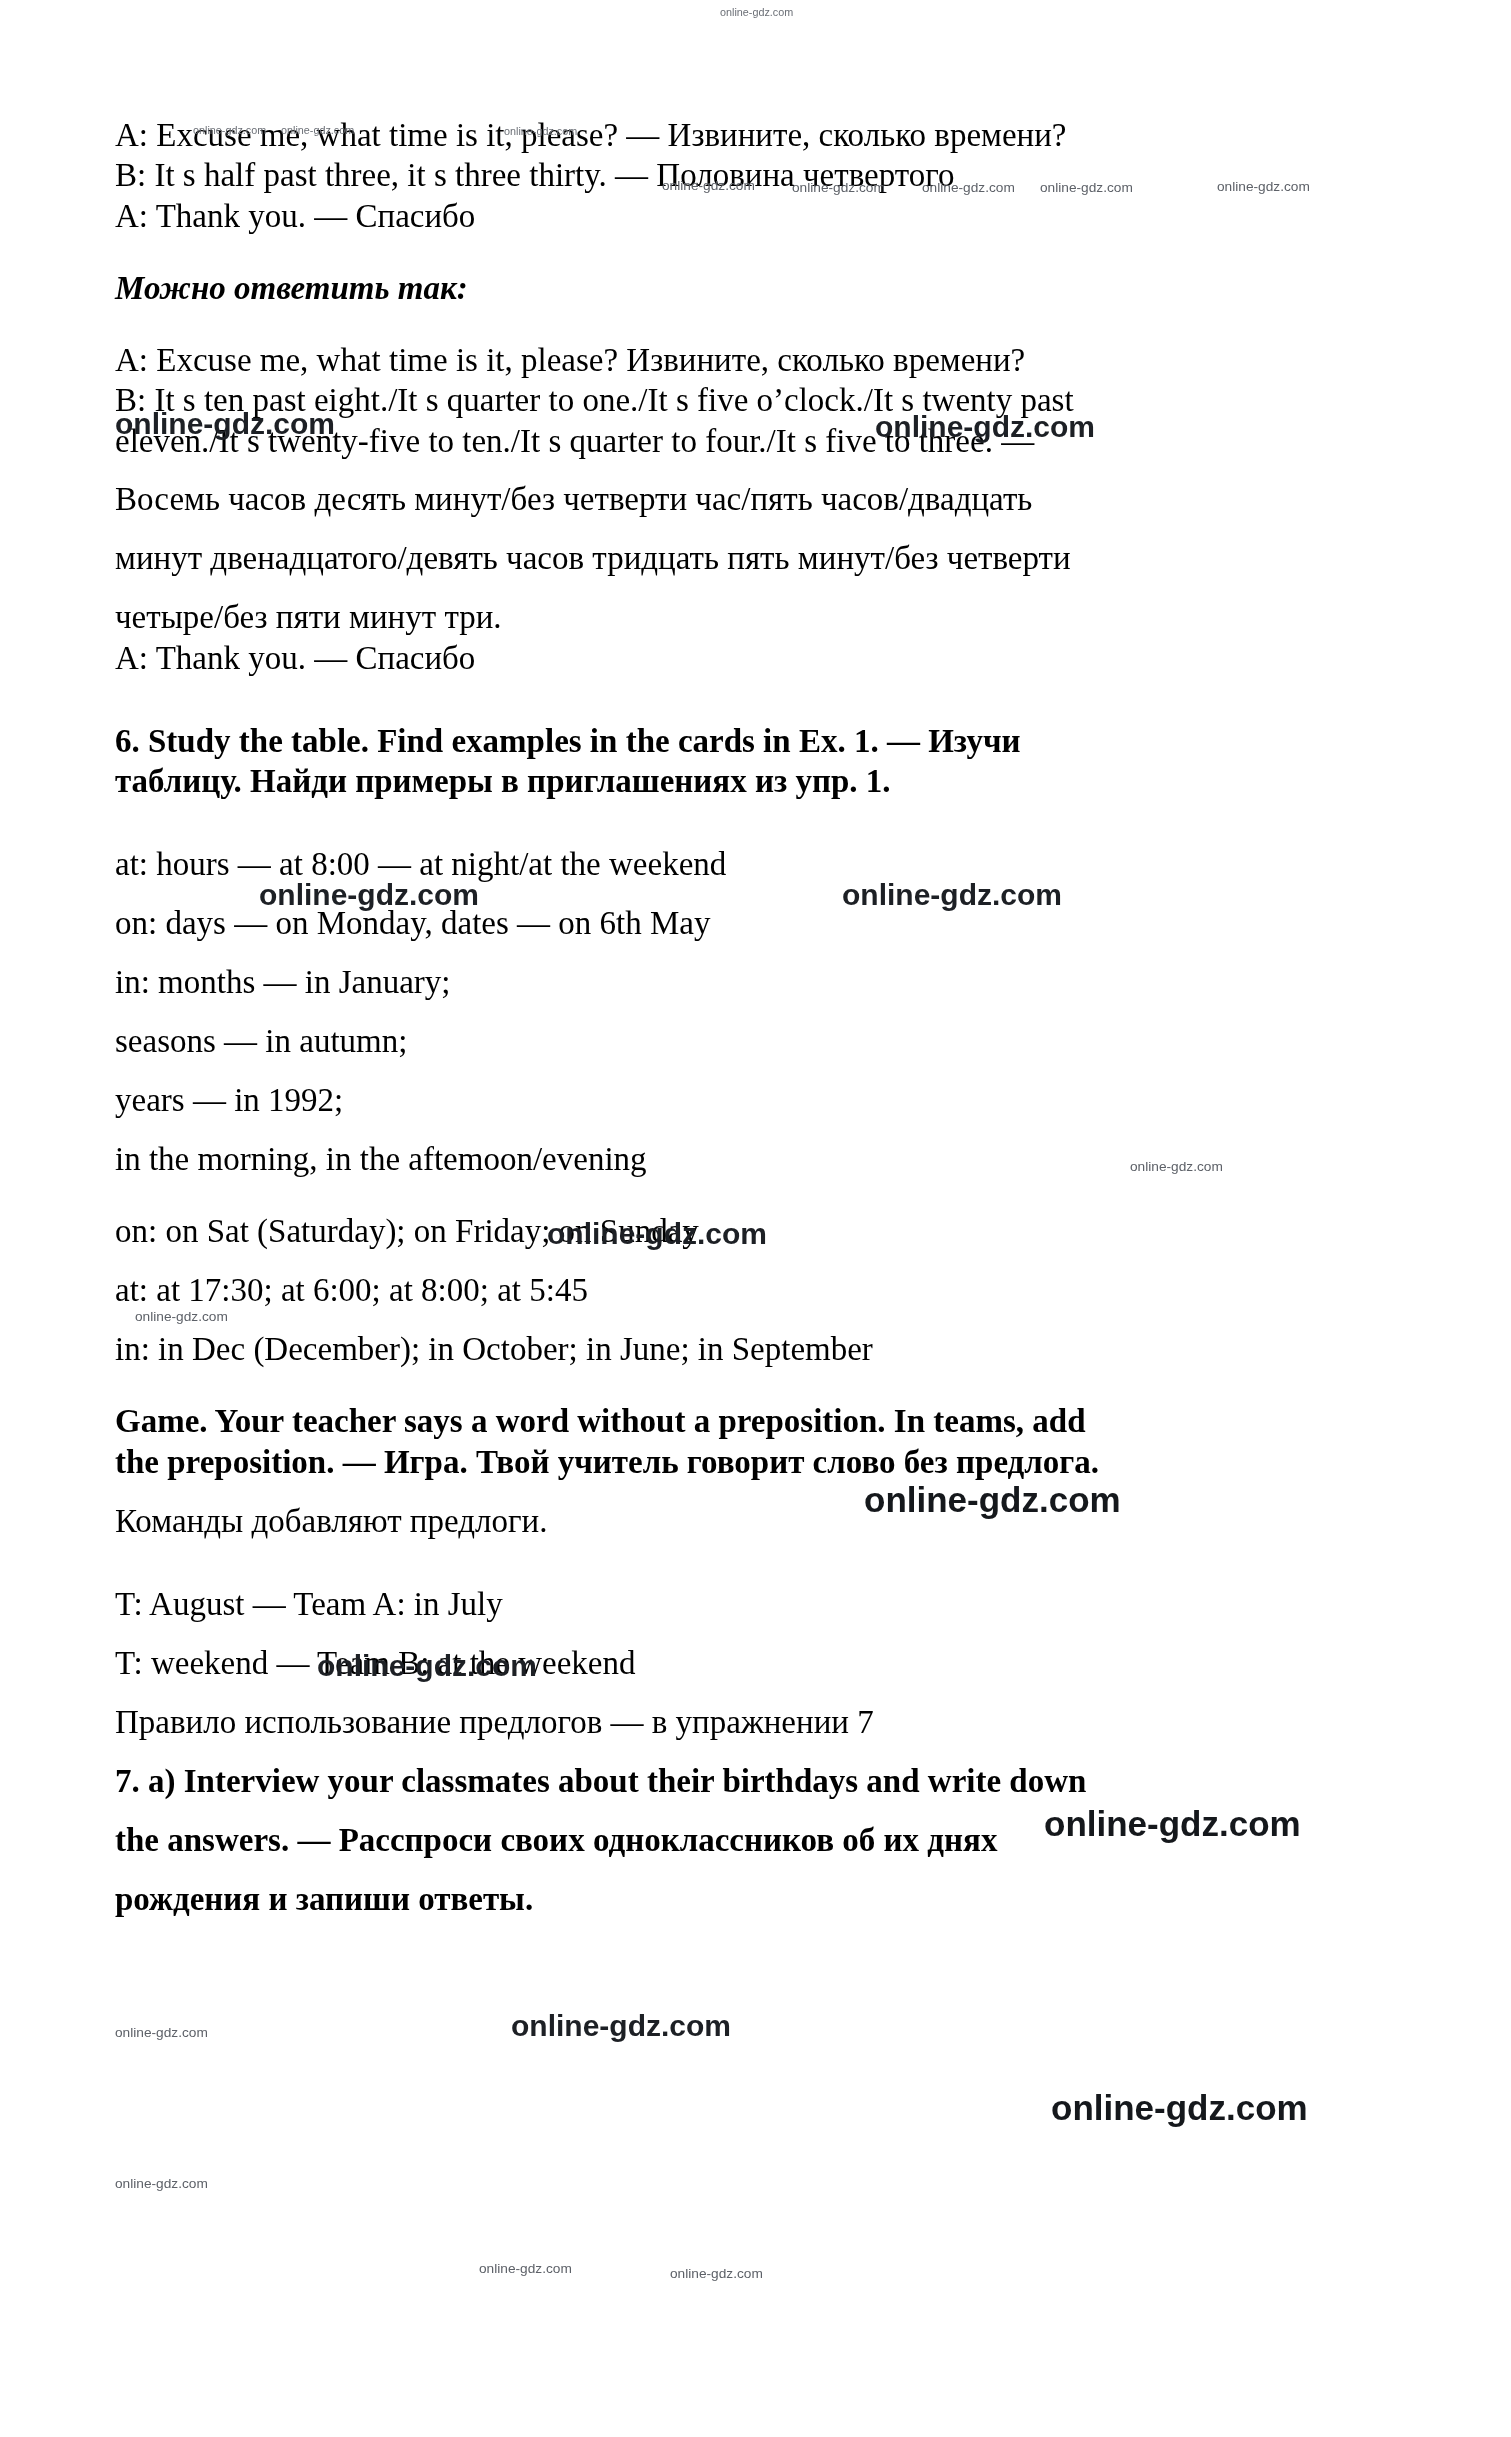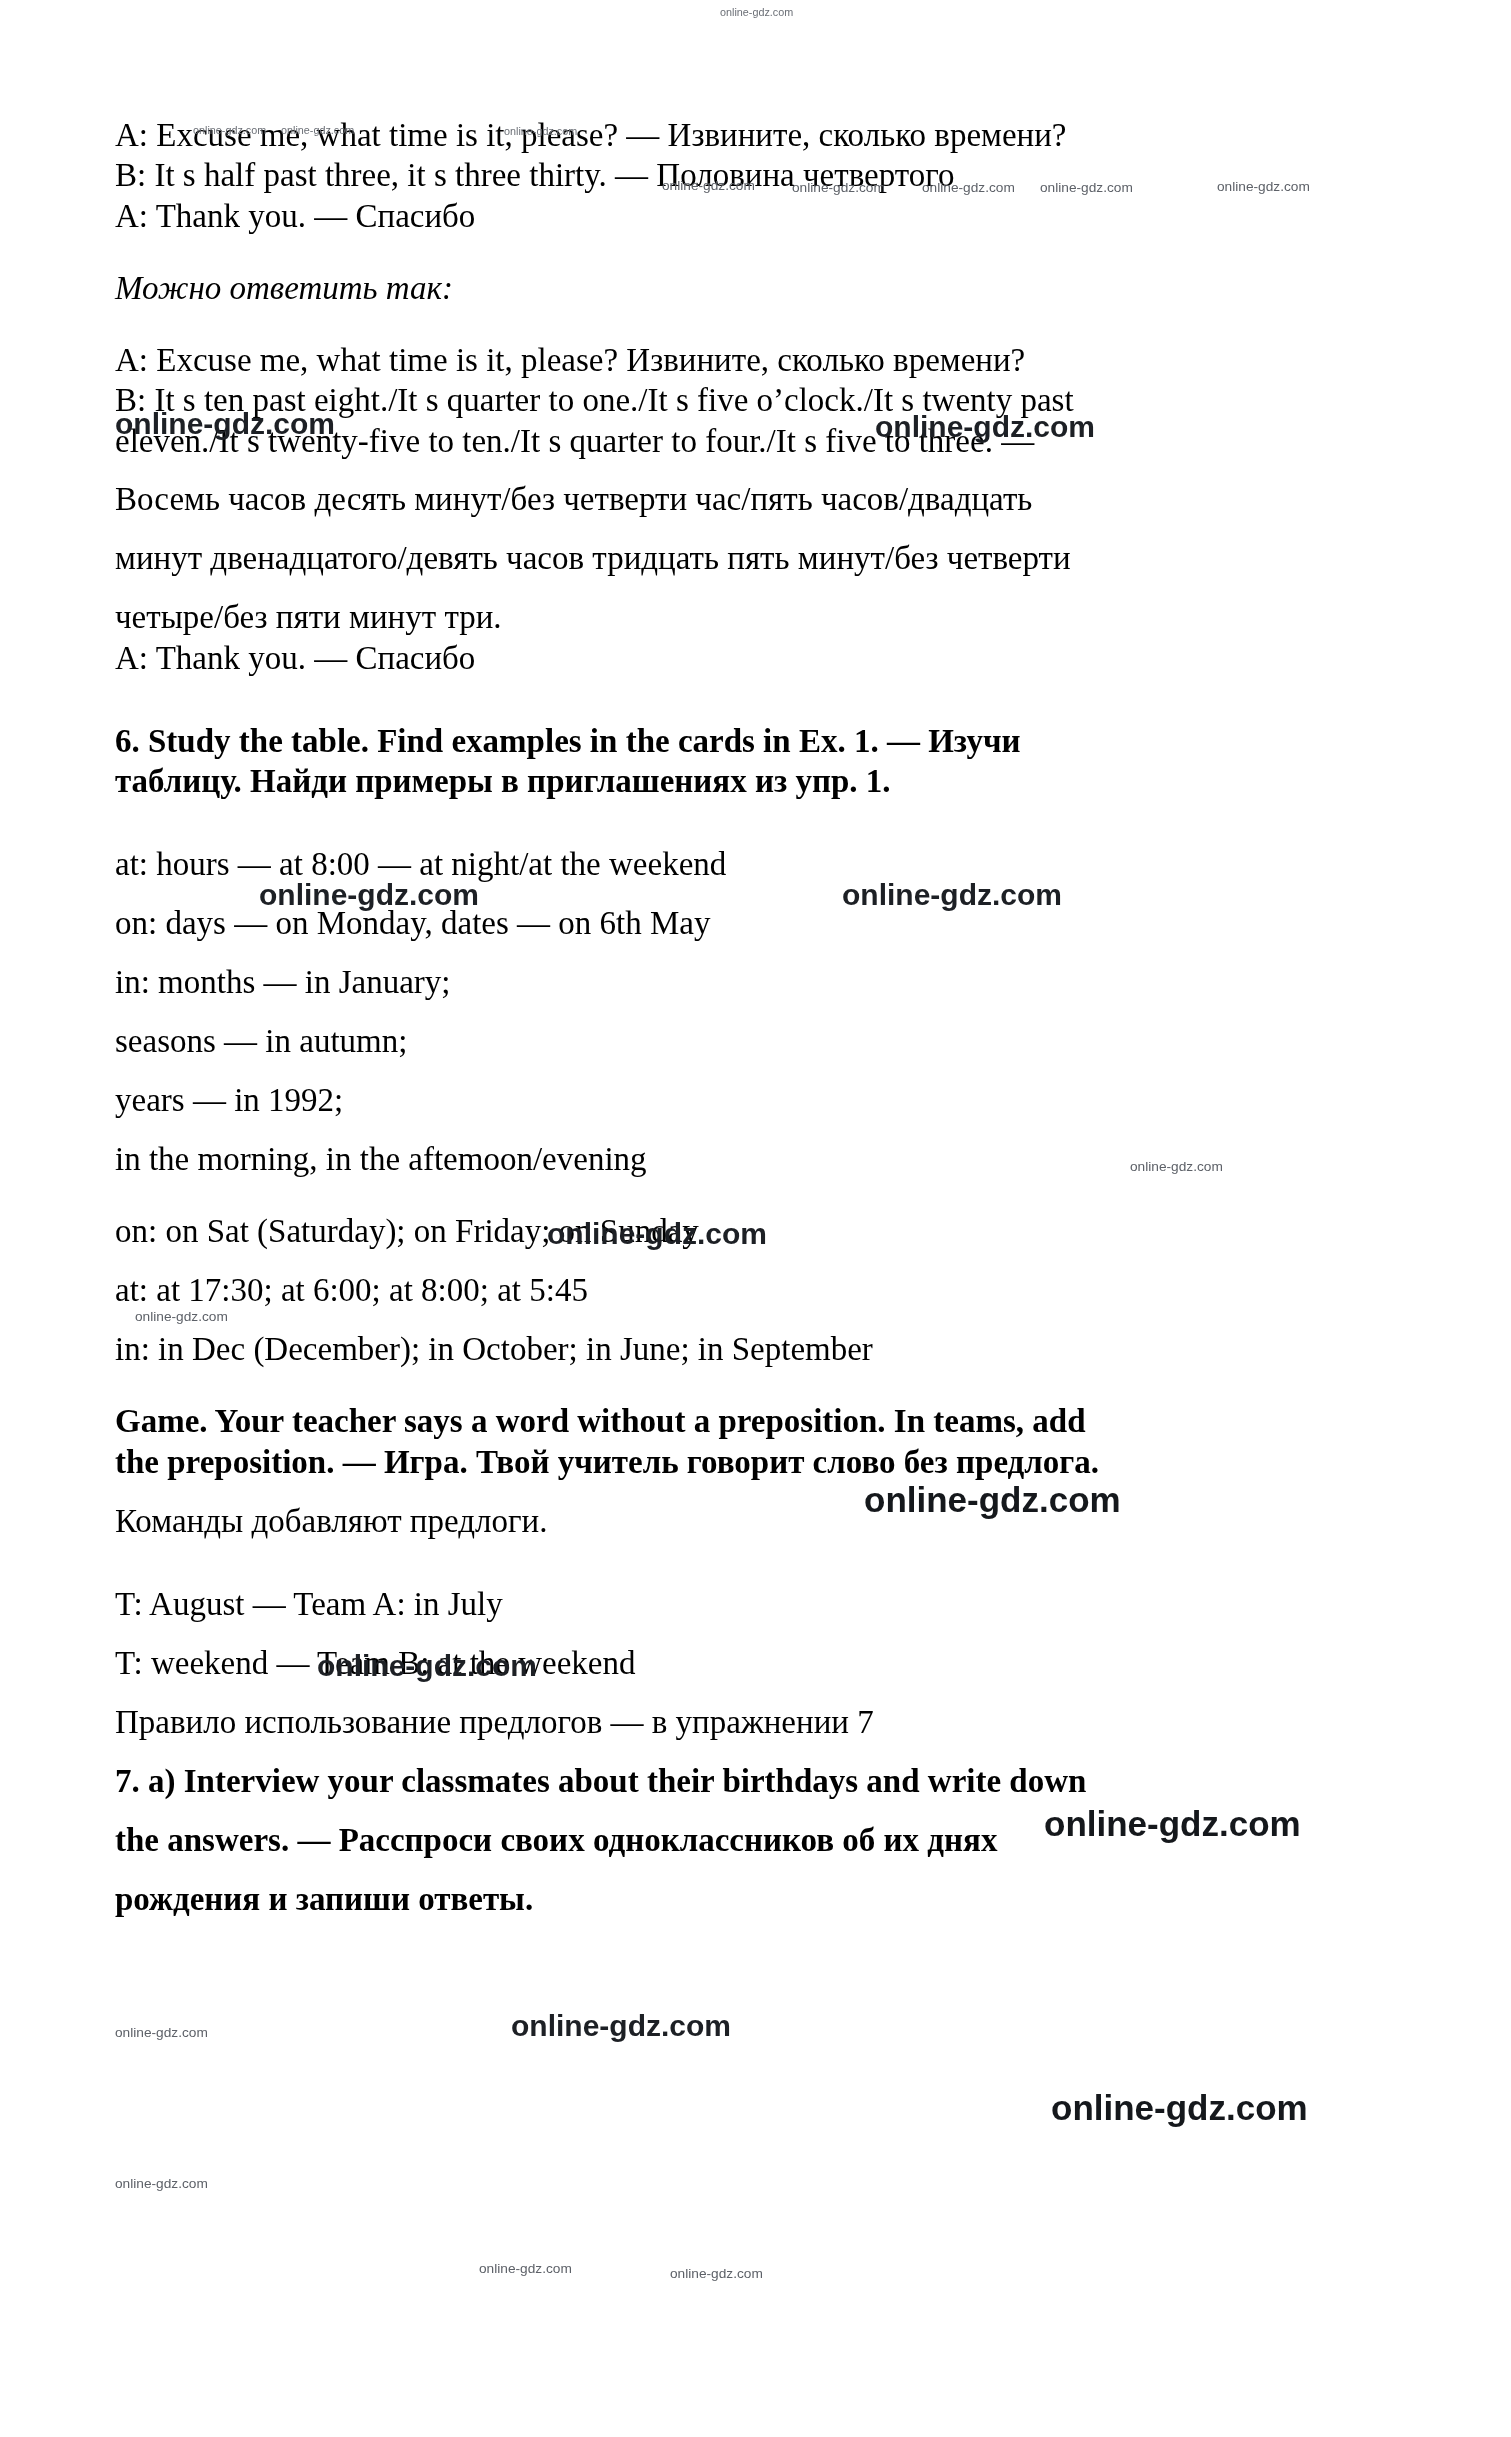--- a/index.html
+++ b/index.html
@@ -25,21 +25,21 @@
     position: absolute;
     left: 115px;
     top: 115px;
     width: 1289px;
   }
   .line {
     font-size: 33px;
     line-height: 1.22;
     white-space: nowrap;
   }
-  .italic { font-style: italic; font-weight: normal; }
+  .italic { font-style: italic; font-weight: bold; }
   .bold { font-weight: bold; }
   .spacer-sm { height: 18.7px; }
   .spacer-md { height: 32px; }
   .spacer-lg { height: 43px; }
 
   
   .wm {
     position: absolute;
     color: #3b3f46;
     font-family: "Liberation Sans", sans-serif;

